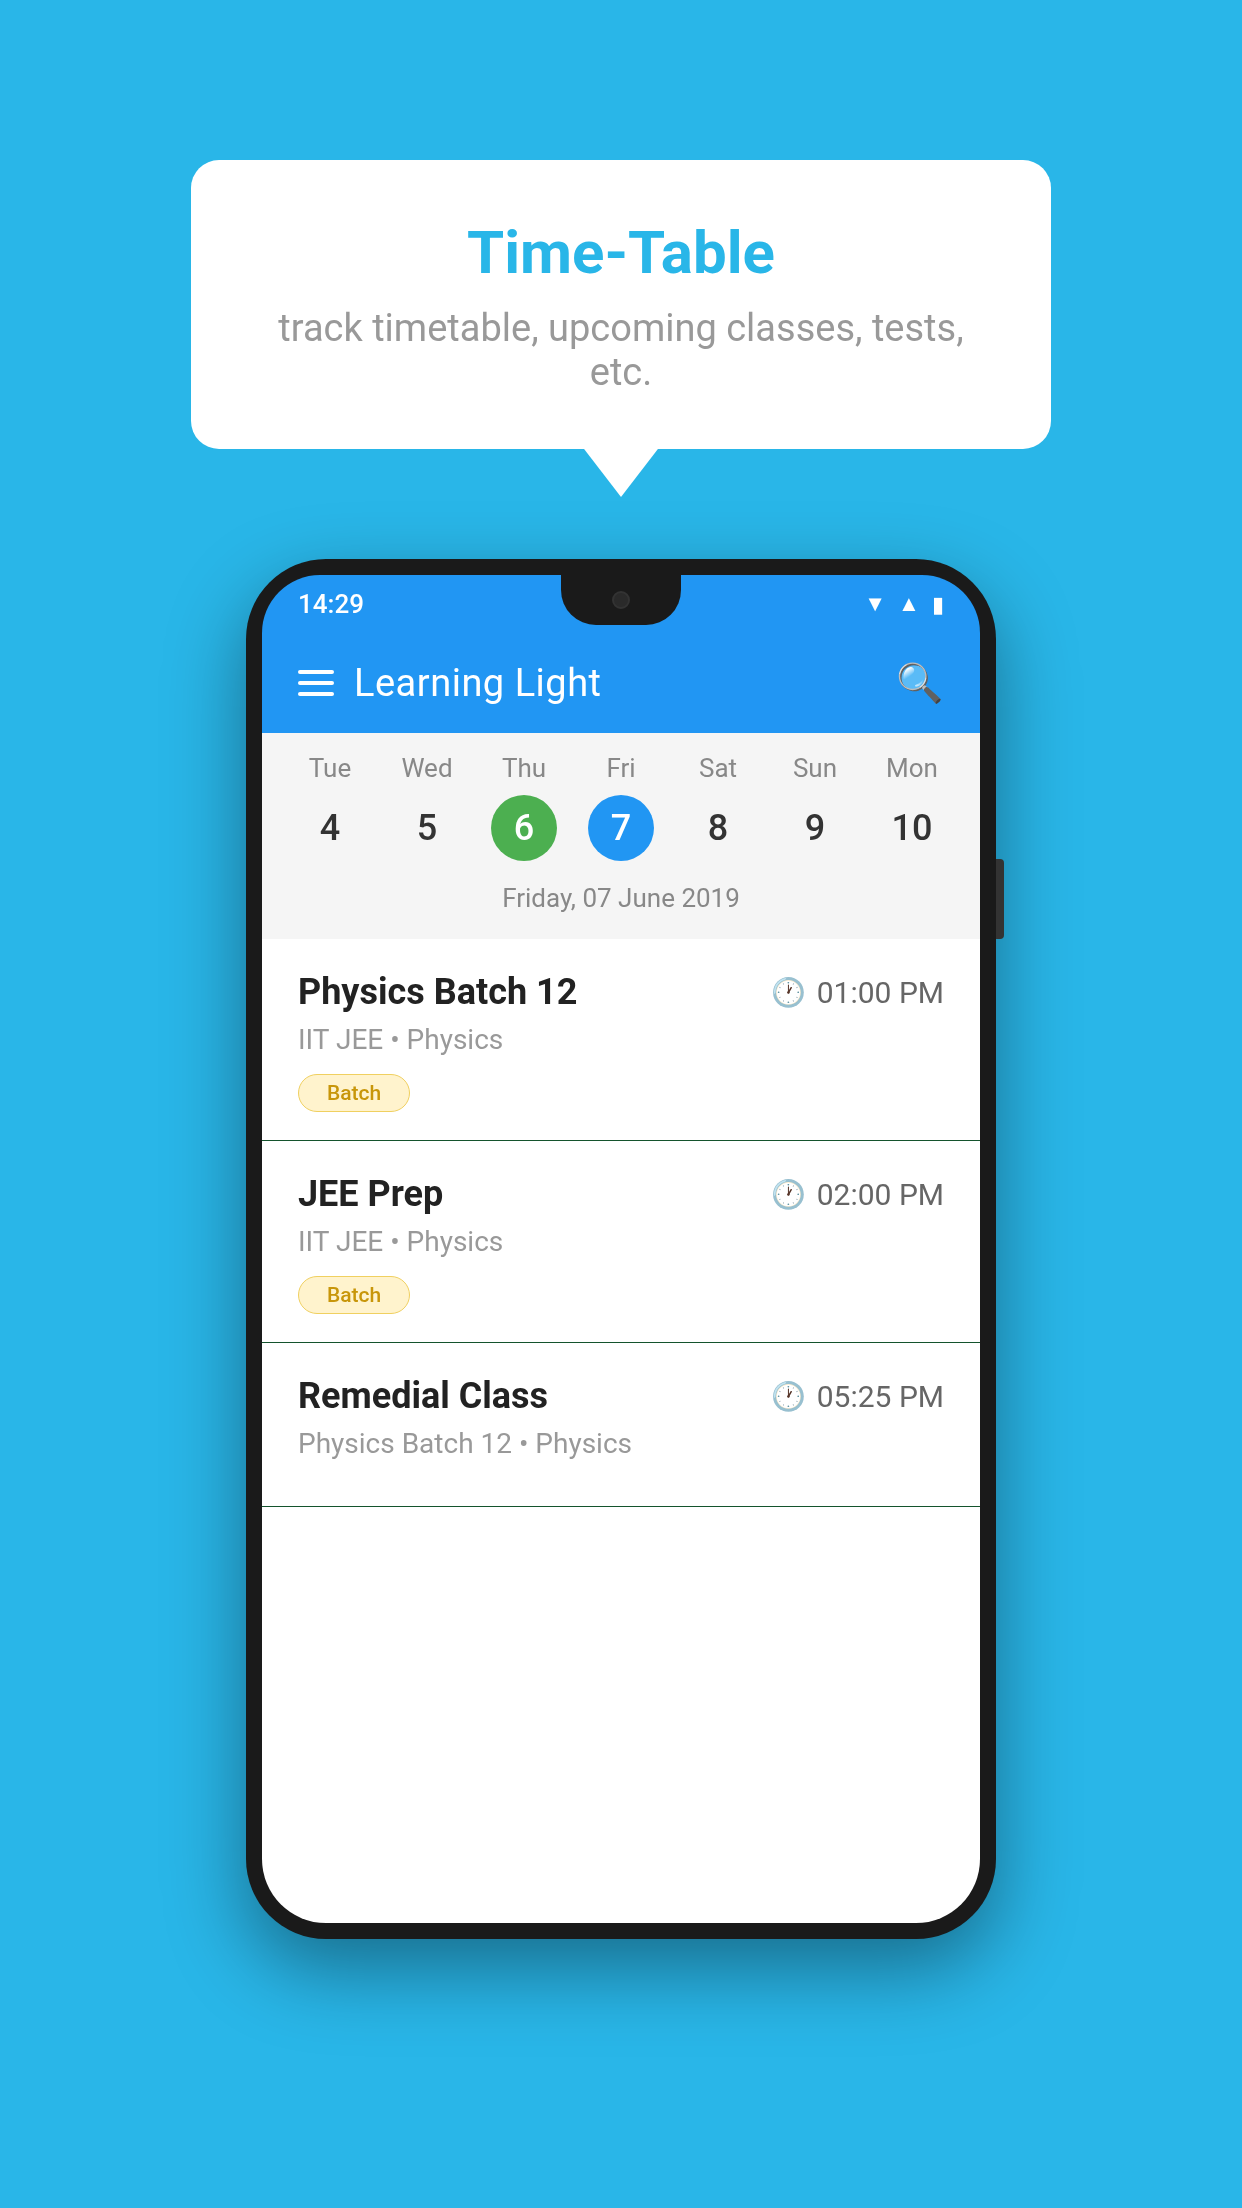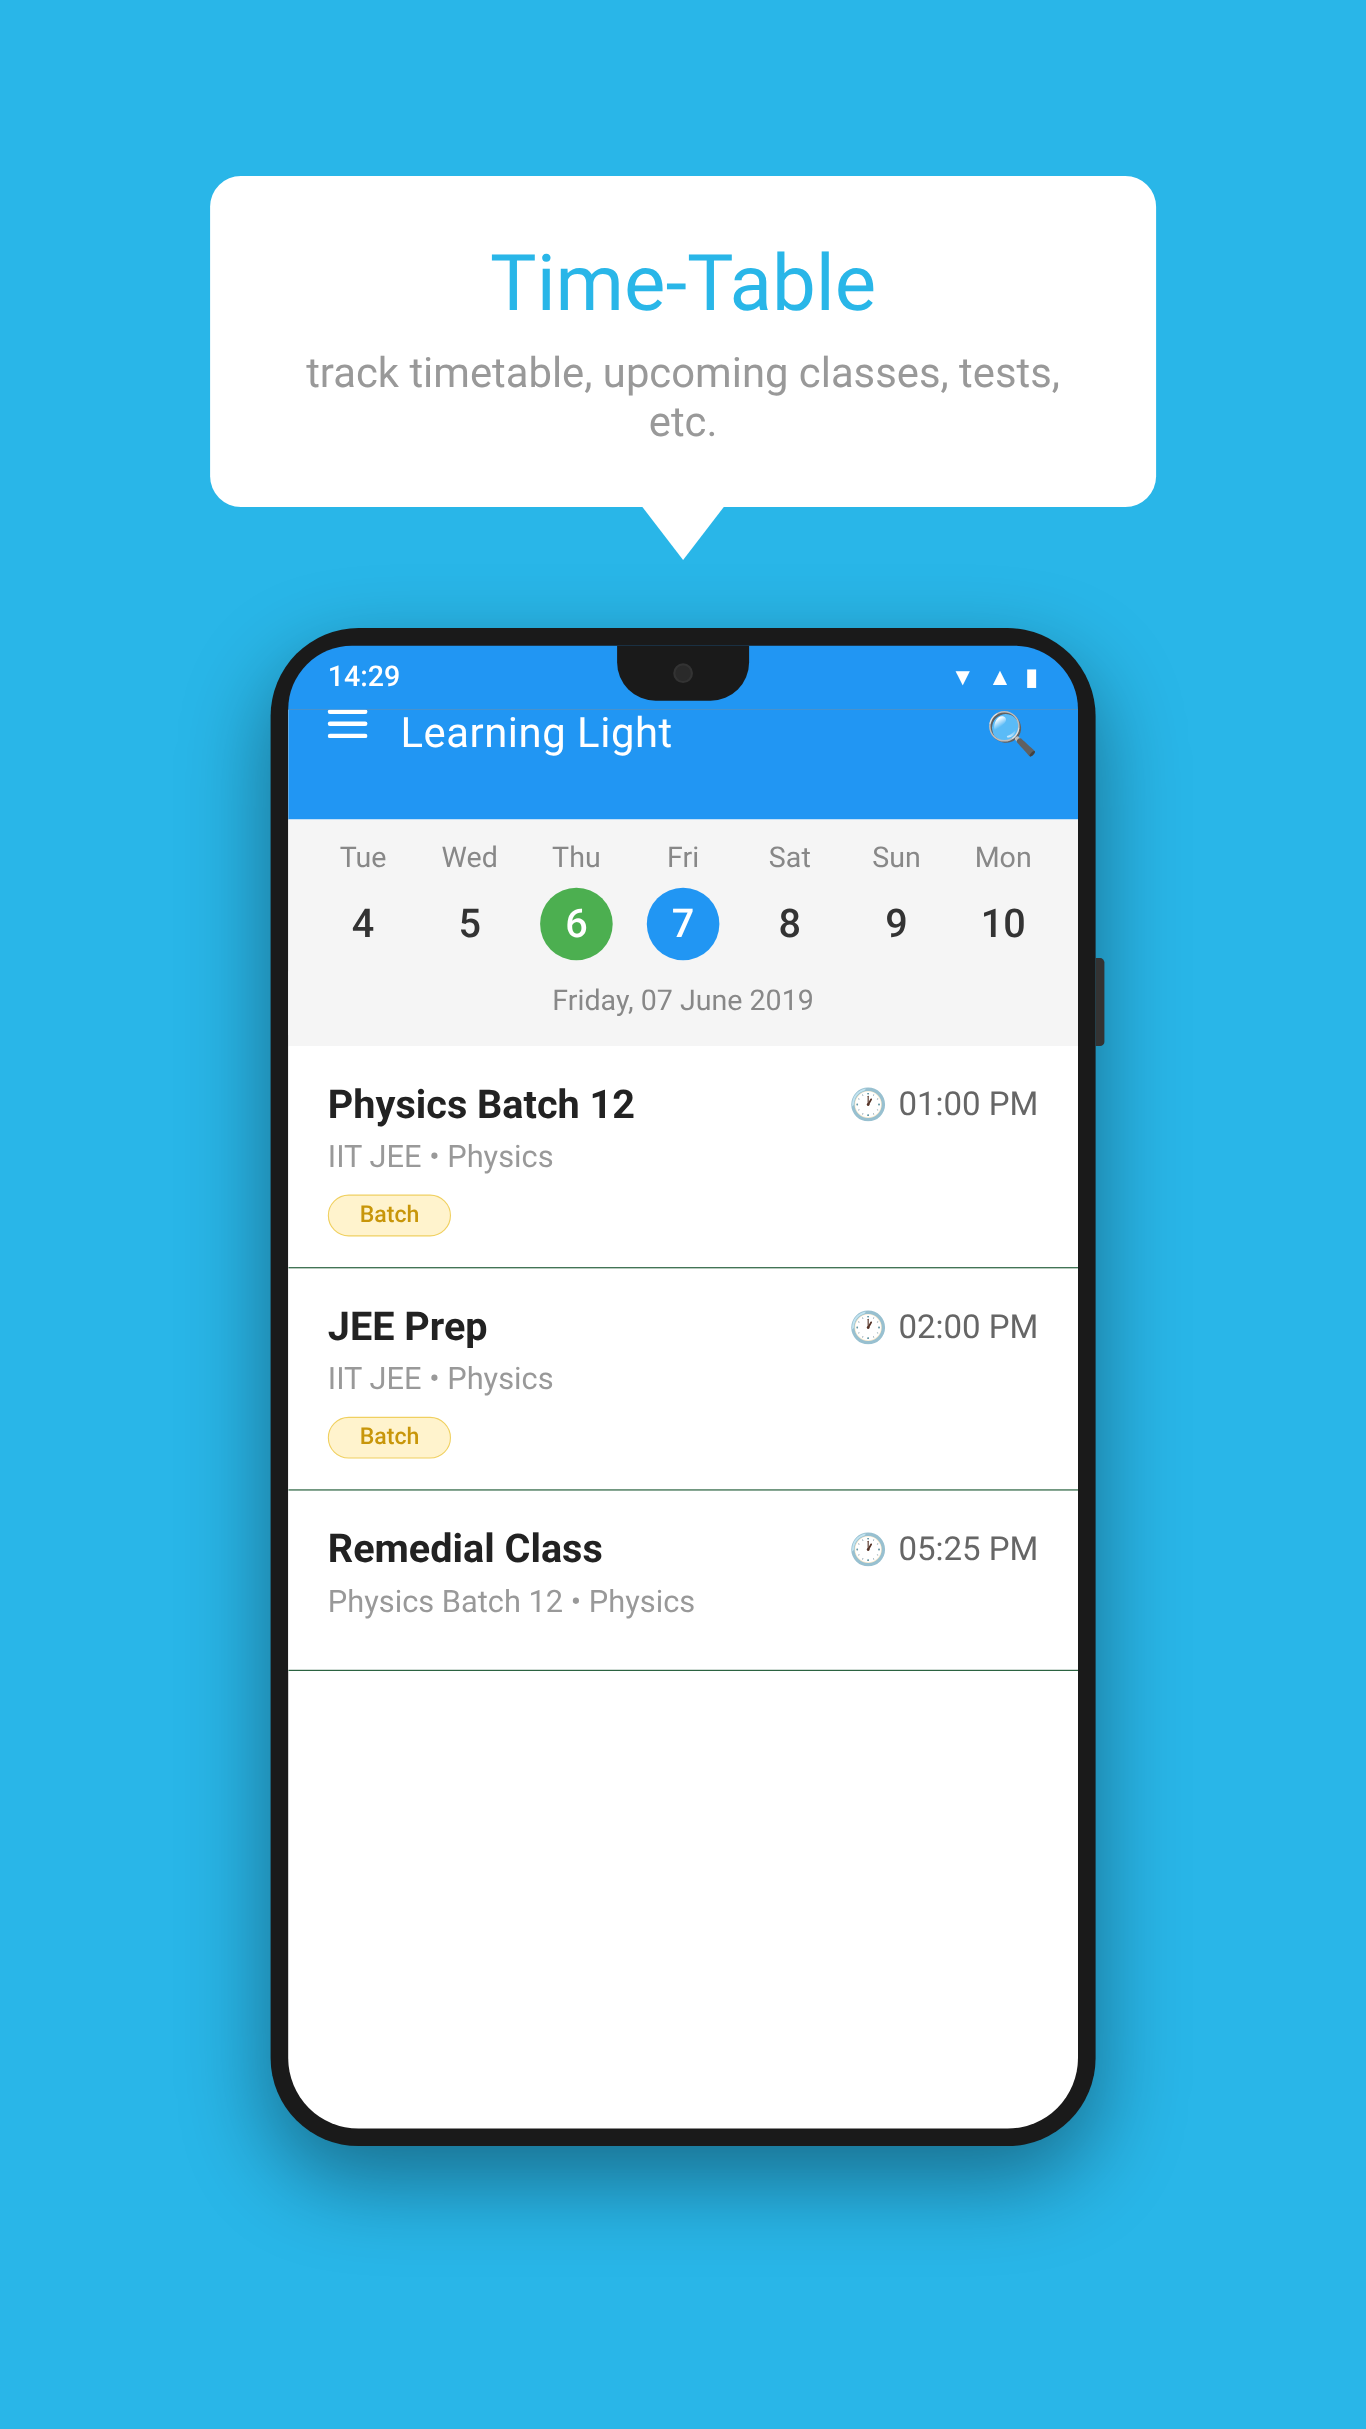--- a/index.html
+++ b/index.html
@@ -42,22 +42,22 @@
       left: 50%;
       transform: translateX(-50%);
       width: 0;
       height: 0;
       border-left: 40px solid transparent;
       border-right: 40px solid transparent;
       border-top: 52px solid white;
     }
 
     .bubble-title {
-      font-size: 71px;
-      font-weight: 400;
+      font-size: 60px;
+      font-weight: 700;
       color: #29b6e8;
       line-height: 1.1;
       margin-bottom: 20px;
     }
 
     .bubble-subtitle {
       font-size: 38px;
       color: #999;
       font-weight: 400;
     }
@@ -146,22 +146,23 @@
       background: white;
       border-radius: 0 0 64px 64px;
       overflow: hidden;
     }
 
     
     .app-bar {
       background: #2196F3;
       height: 100px;
       display: flex;
+      align-items: center;
       padding: 0 36px;
-      gap: 30px;
+      gap: 20px;
     }
 
     .hamburger-icon {
       display: flex;
       flex-direction: column;
       gap: 7px;
       cursor: pointer;
     }
 
     .hamburger-icon span {

